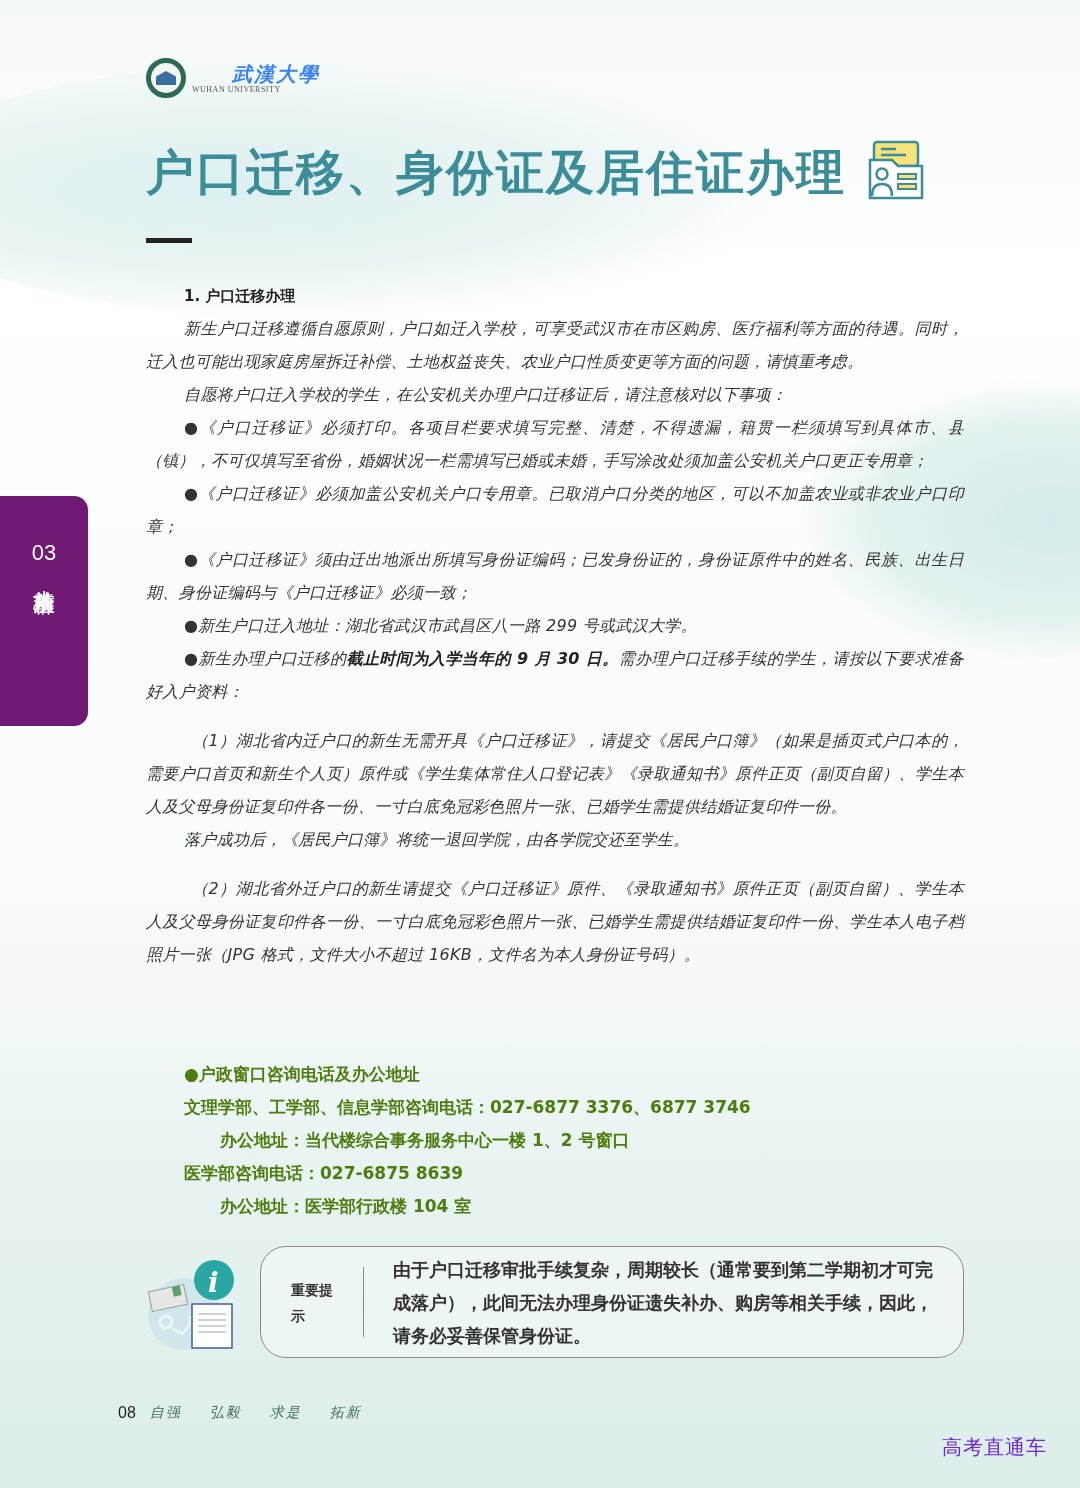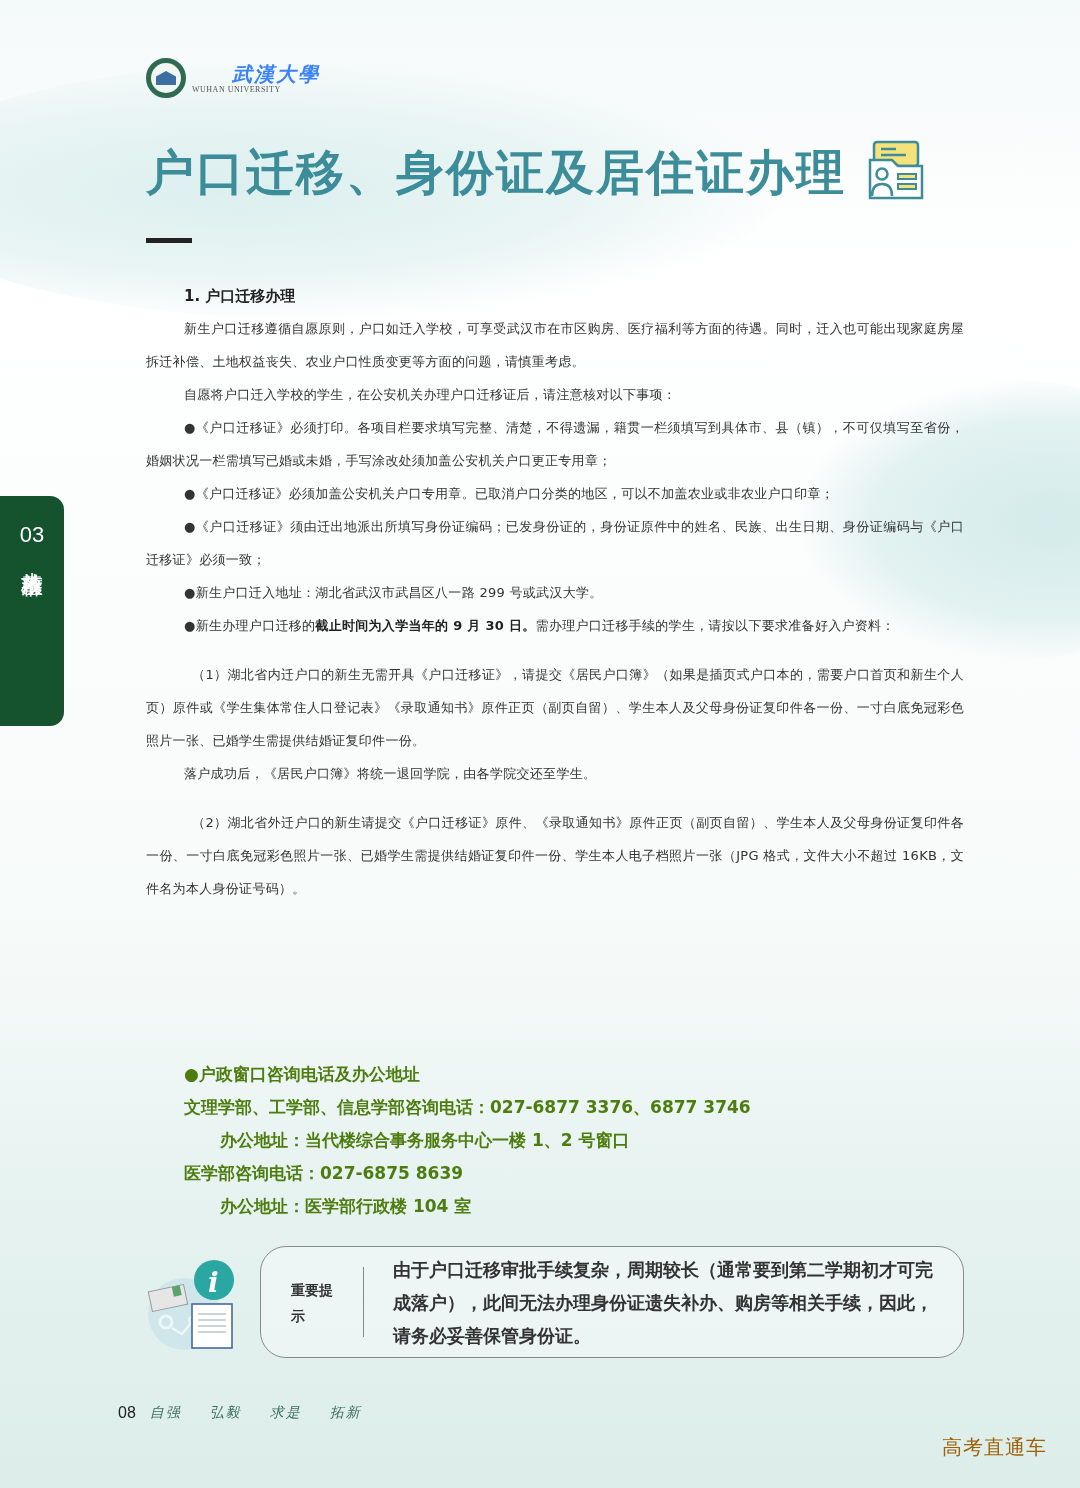--- a/index.html
+++ b/index.html
@@ -39,51 +39,51 @@
 
   .page-title {
     position: absolute; left: 146px; top: 140px;
     font-family: "DejaVu Serif", "Liberation Serif", serif; font-weight: bold;
     font-size: 48px; color: #3d8c99; letter-spacing: 2px; line-height: 64px;
   }
   .title-icon { position: absolute; left: 866px; top: 140px; width: 60px; height: 60px; }
   .title-bar { position: absolute; left: 146px; top: 238px; width: 46px; height: 5px; background: #222; }
 
   .side-tab {
-    position: absolute; left: 0; top: 496px; width: 64px; height: 230px;
-    background: #14532d; border-radius: 0 14px 14px 0;
-    display: flex; flex-direction: column; align-items: center; padding-top: 26px;
+    position: absolute; left: 0; top: 496px; width: 88px; height: 230px;
+    background: #701a75; border-radius: 0 14px 14px 0;
+    display: flex; flex-direction: column; align-items: center; padding-top: 44px;
     color: #fff;
   }
   .side-tab-num { font-size: 22px; font-family: "Liberation Sans", sans-serif; margin-bottom: 6px; }
   .side-tab-label { font-size: 22px; writing-mode: vertical-rl; letter-spacing: 1px; line-height: 24px; }
 
   .content { position: absolute; left: 146px; top: 280px; width: 818px; }
   .section-heading { font-weight: bold; font-size: 15px; line-height: 32px; padding-left: 38px; color: #222; }
-  .para { font-size: 13px; line-height: 33px; text-indent: 38px; text-align: justify; color: #333; letter-spacing: 0.3px; }
+  .para { font-size: 16px; line-height: 33px; text-indent: 38px; text-align: justify; color: #333; letter-spacing: 0.3px; font-style: italic; }
   .para.indent2 { text-indent: 46px; margin-top: 16px; }
   .para b { font-weight: bold; color: #222; }
 
   .contact { position: absolute; left: 184px; top: 1058px; color: #4d7c0f; font-weight: bold; font-size: 17px; }
   .contact div { line-height: 33px; }
   .contact .sub { padding-left: 36px; }
 
   .notice-illus { position: absolute; left: 144px; top: 1256px; width: 96px; height: 96px; }
   .notice-box {
     position: absolute; left: 260px; top: 1246px; width: 704px; height: 112px;
     border: 1.5px solid #8a8a8a; border-radius: 26px; background: rgba(255,255,255,0.35);
   }
   .notice-label { position: absolute; left: 30px; top: 30px; width: 44px; font-weight: bold; font-size: 14px; line-height: 26px; color: #333; }
   .notice-divider { position: absolute; left: 102px; top: 20px; width: 1px; height: 70px; background: #888; }
   .notice-text { position: absolute; left: 132px; top: 6px; width: 548px; font-weight: bold; font-size: 18px; line-height: 33px; color: #333; }
 
   .footer { position: absolute; left: 118px; top: 1404px; display: flex; align-items: center; gap: 14px; text-align: right; }
   .page-num { font-size: 16px; color: #222; font-family: "Liberation Sans", sans-serif; }
   .motto { font-family: "DejaVu Serif", serif; font-style: italic; color: #3b6f5b; font-size: 14px; letter-spacing: 2px; margin-right: 14px; }
-  .watermark { position: absolute; left: 942px; top: 1434px; font-size: 20px; color: #a16207; letter-spacing: 1px; }
+  .watermark { position: absolute; left: 942px; top: 1434px; font-size: 20px; color: #6d28d9; letter-spacing: 1px; }
 </style>
 </head>
 <body>
 
 <div class="bg-wave1"></div>
 <div class="bg-wave2"></div>
 <div class="bg-wave3"></div>
 
 <div class="logo">
   <div class="logo-emblem">

